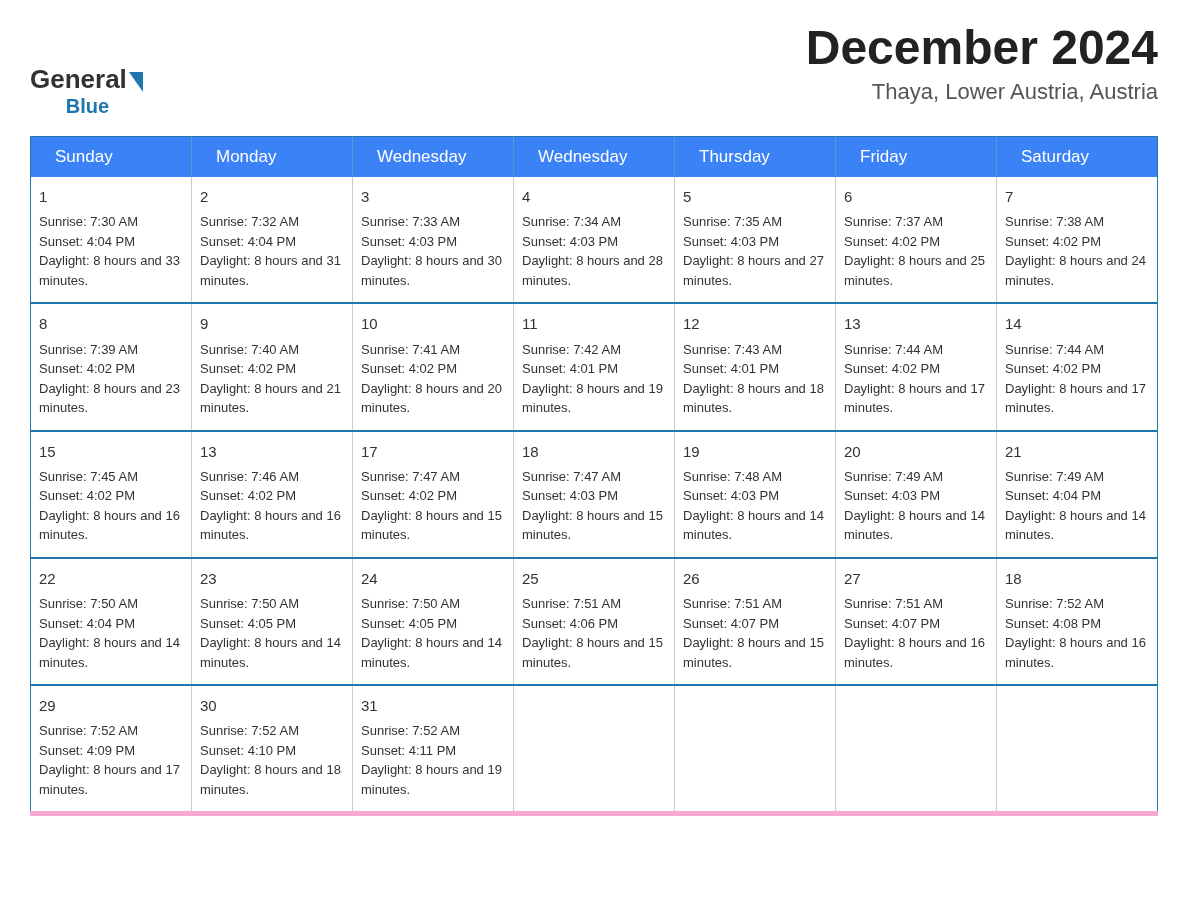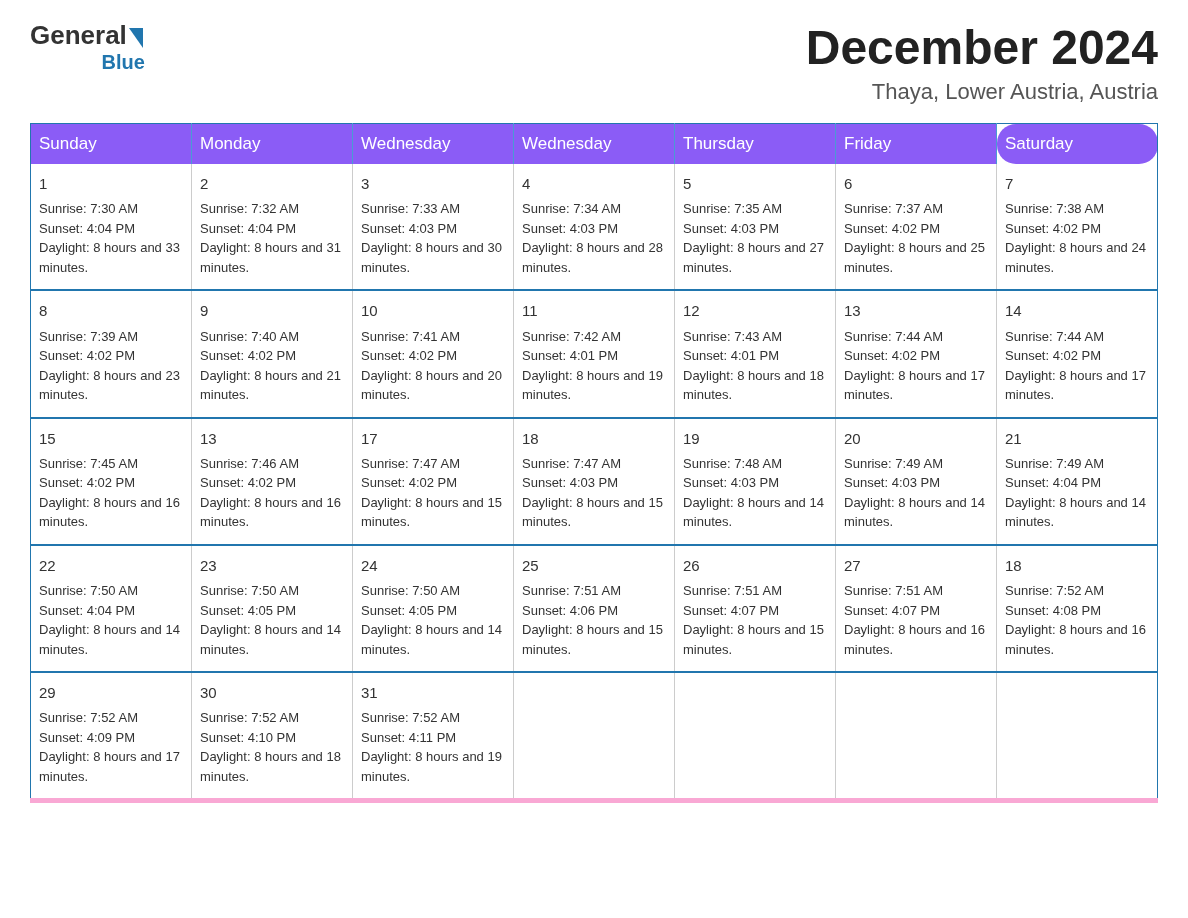--- a/index.html
+++ b/index.html
@@ -13,21 +13,22 @@
     }
     .header {
       display: flex;
       justify-content: space-between;
       align-items: flex-start;
       margin-bottom: 18px;
     }
     .logo {
       display: flex;
       flex-direction: column;
-      align-items: flex-end;
+      align-items: center;
+      margin-top: 44px;
     }
     .logo-text {
       display: flex;
       align-items: center;
       font-size: 26px;
       font-weight: bold;
       color: #333;
     }
     .logo-general { color: #333; }
     .logo-triangle {
@@ -58,31 +59,30 @@
       font-size: 22px;
       color: #555;
       margin-top: 4px;
     }
     .calendar {
       width: 100%;
       border-collapse: collapse;
       border: 1px solid #2176ae;
     }
     .calendar thead tr th {
-      background: #8b5cf6;
+      background: #3b82f6;
       color: #fff;
       font-size: 17px;
       font-weight: normal;
-      padding: 10px 8px;
+      padding: 10px 24px;
       text-align: left;
       border-right: 1px solid #4a9ad4;
     }
     .calendar thead tr th:last-child {
       border-right: none;
-      border-radius: 19px;
     }
     .calendar tbody tr td {
       vertical-align: top;
       padding: 8px 8px 12px 8px;
       border-right: 1px solid #ccc;
       border-bottom: 2px solid #2176ae;
       width: 14.28%;
       font-size: 13.5px;
       line-height: 1.55;
       color: #333;

